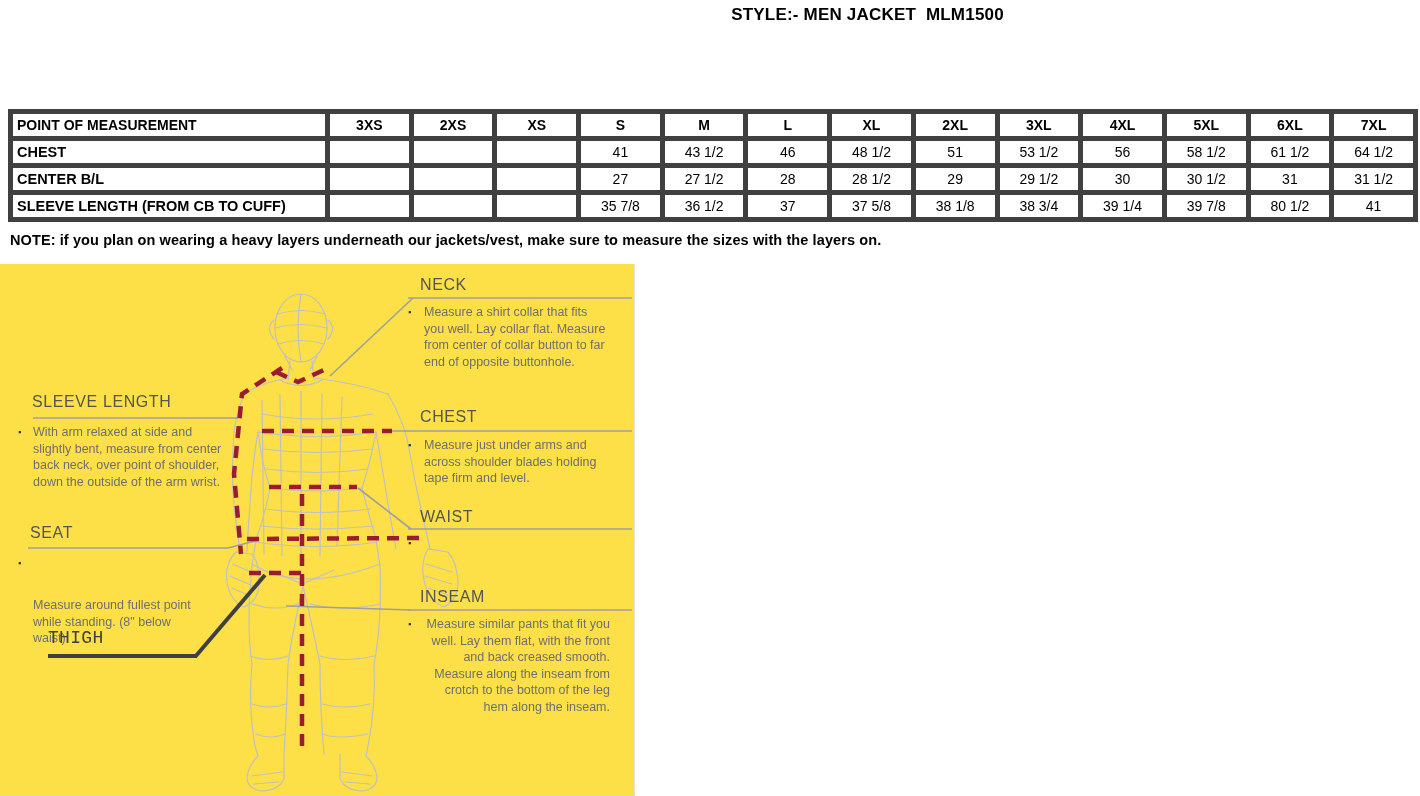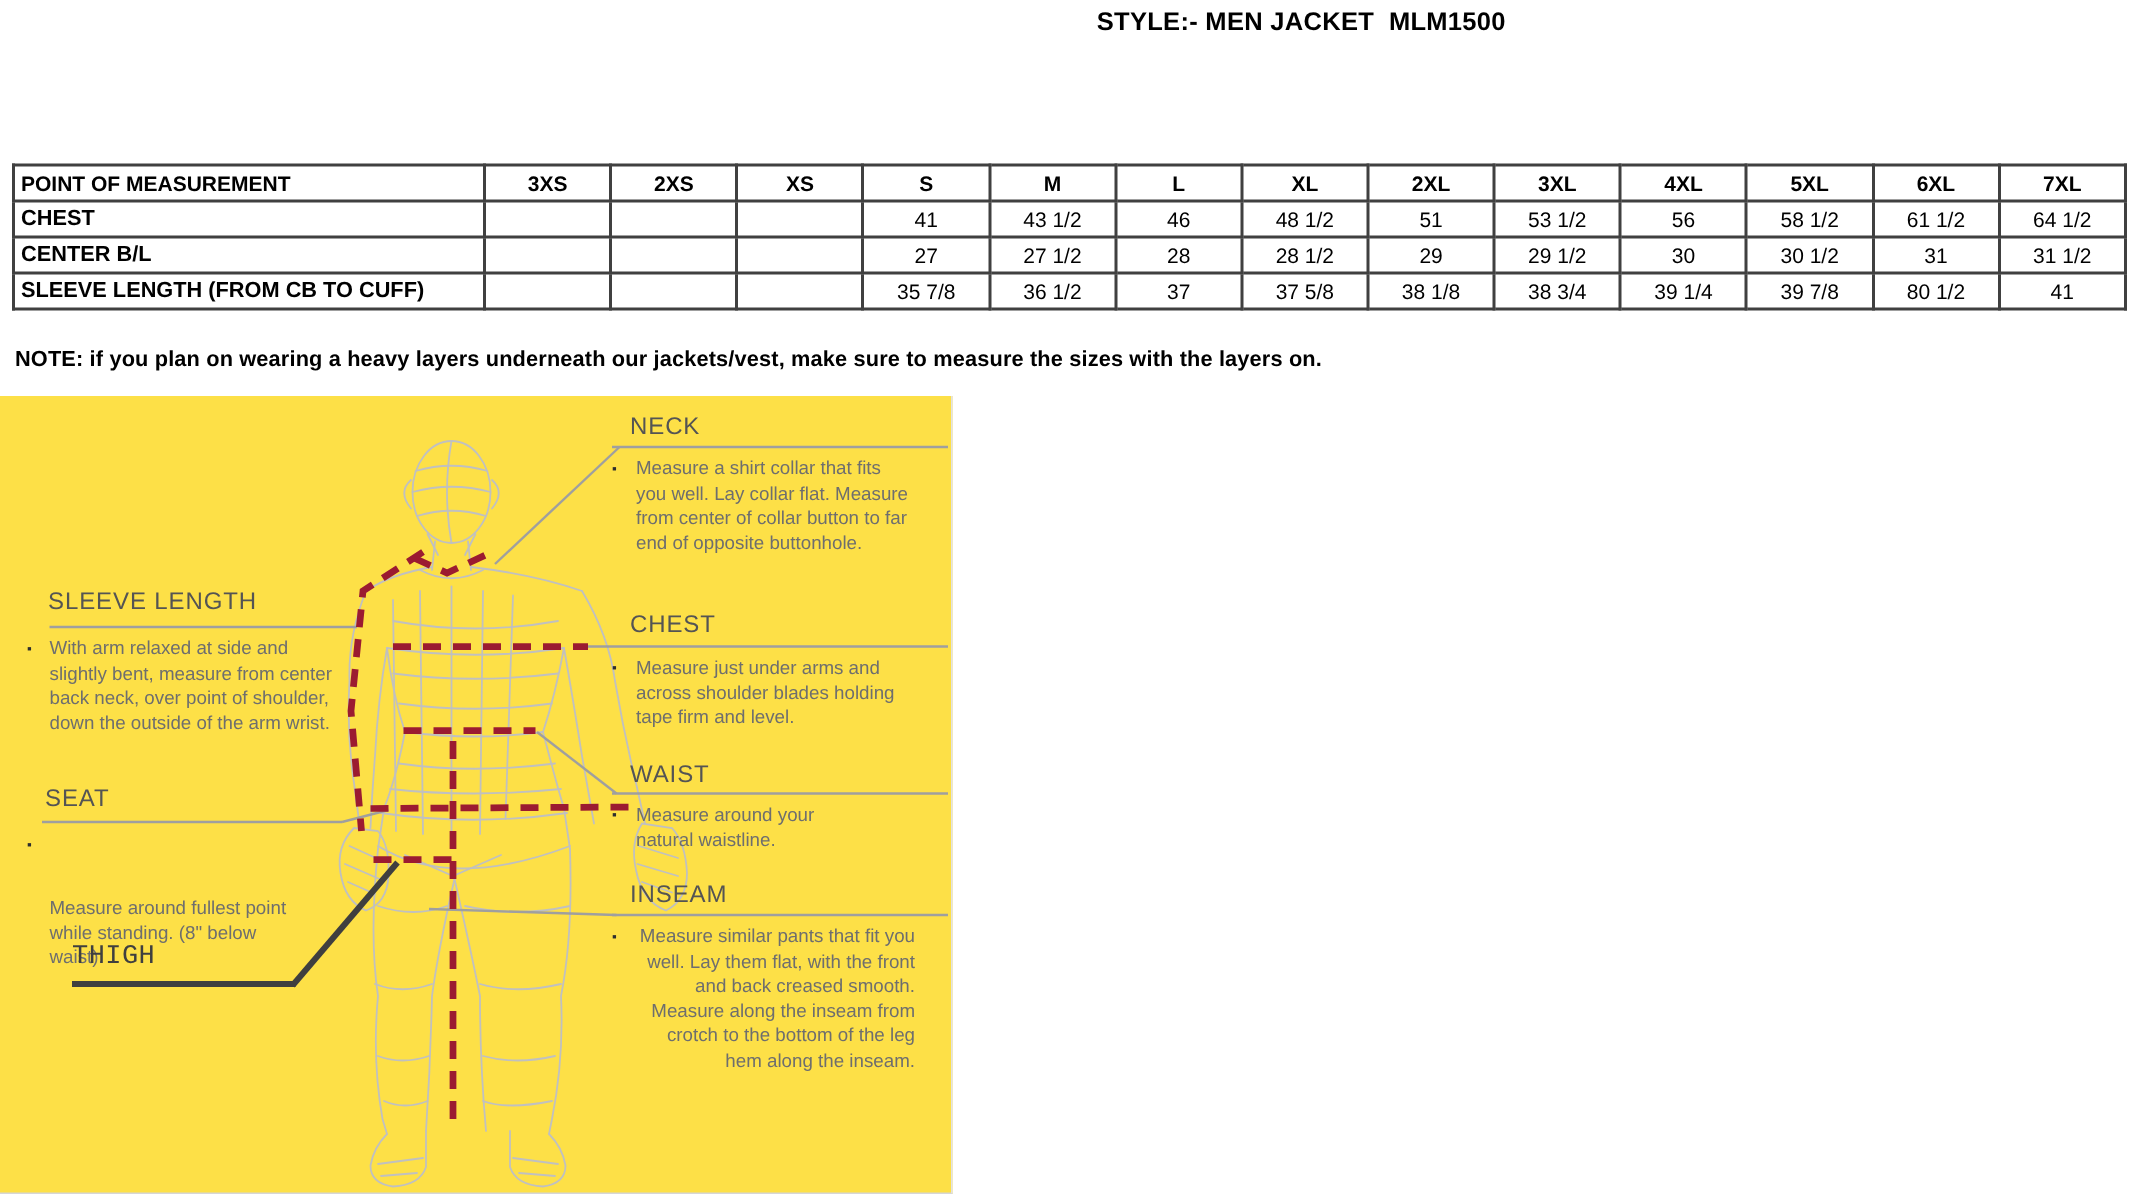--- a/index.html
+++ b/index.html
@@ -5,21 +5,21 @@
   html,body{margin:0;padding:0;background:#fff;}
   body{width:1420px;height:796px;position:relative;overflow:hidden;
        font-family:"Liberation Sans", sans-serif;color:#000;}
 
   .title{position:absolute;top:5px;left:0;width:1420px;box-sizing:border-box;
          padding-left:315px;text-align:center;font-size:17px;font-weight:bold;
          white-space:pre;letter-spacing:.2px;}
 
   .size-table{position:absolute;top:109px;left:8px;border-collapse:collapse;
               table-layout:fixed;width:1410px;}
-  .size-table th,.size-table td{border:2px solid #404040;padding:0 4px;height:22px;
+  .size-table th,.size-table td{border:5px solid #404040;padding:0 4px;height:22px;
               font-size:14px;overflow:hidden;white-space:nowrap;}
   .size-table th{font-weight:bold;}
   .size-table .pom{width:304px;text-align:left;}
   .size-table td.lbl{font-weight:bold;text-align:left;font-size:14.5px;}
   .size-table th.size,.size-table td.val{text-align:center;}
   .size-table td.val{font-weight:normal;}
 
   .note{position:absolute;top:232px;left:10px;font-size:14.5px;font-weight:bold;
         letter-spacing:.1px;}
 
@@ -203,21 +203,20 @@
   <div class="ann-head" style="left:420px;top:12px;">NECK</div>
   <span class="bullet" style="left:408px;top:43px;">▪</span>
   <div class="ann-text" style="left:424px;top:40px;width:186px;">Measure a shirt collar that fits you well. Lay collar flat. Measure from center of collar button to far end of opposite buttonhole.</div>
 
   <div class="ann-head" style="left:420px;top:144px;">CHEST</div>
   <span class="bullet" style="left:408px;top:176px;">▪</span>
   <div class="ann-text" style="left:424px;top:173px;width:192px;">Measure just under arms and across shoulder blades holding tape firm and level.</div>
 
   <div class="ann-head" style="left:420px;top:244px;">WAIST</div>
   <span class="bullet" style="left:408px;top:274px;">▪</span>
-  <div class="ann-text" style="left:424px;top:271px;width:160px;">Measure around your natural waistline.</div>
 
   <div class="ann-head" style="left:420px;top:324px;">INSEAM</div>
   <span class="bullet" style="left:408px;top:355px;">▪</span>
   <div class="ann-text" style="left:424px;top:352px;width:186px;text-align:right;">Measure similar pants that fit you well. Lay them flat, with the front and back creased smooth. Measure along the inseam from crotch to the bottom of the leg hem along the inseam.</div>
 
   <div class="ann-head" style="left:32px;top:129px;">SLEEVE LENGTH</div>
   <span class="bullet" style="left:18px;top:163px;">▪</span>
   <div class="ann-text" style="left:33px;top:160px;width:196px;">With arm relaxed at side and slightly bent, measure from center back neck, over point of shoulder, down the outside of the arm wrist.</div>
 
   <div class="ann-head" style="left:30px;top:260px;">SEAT</div>

